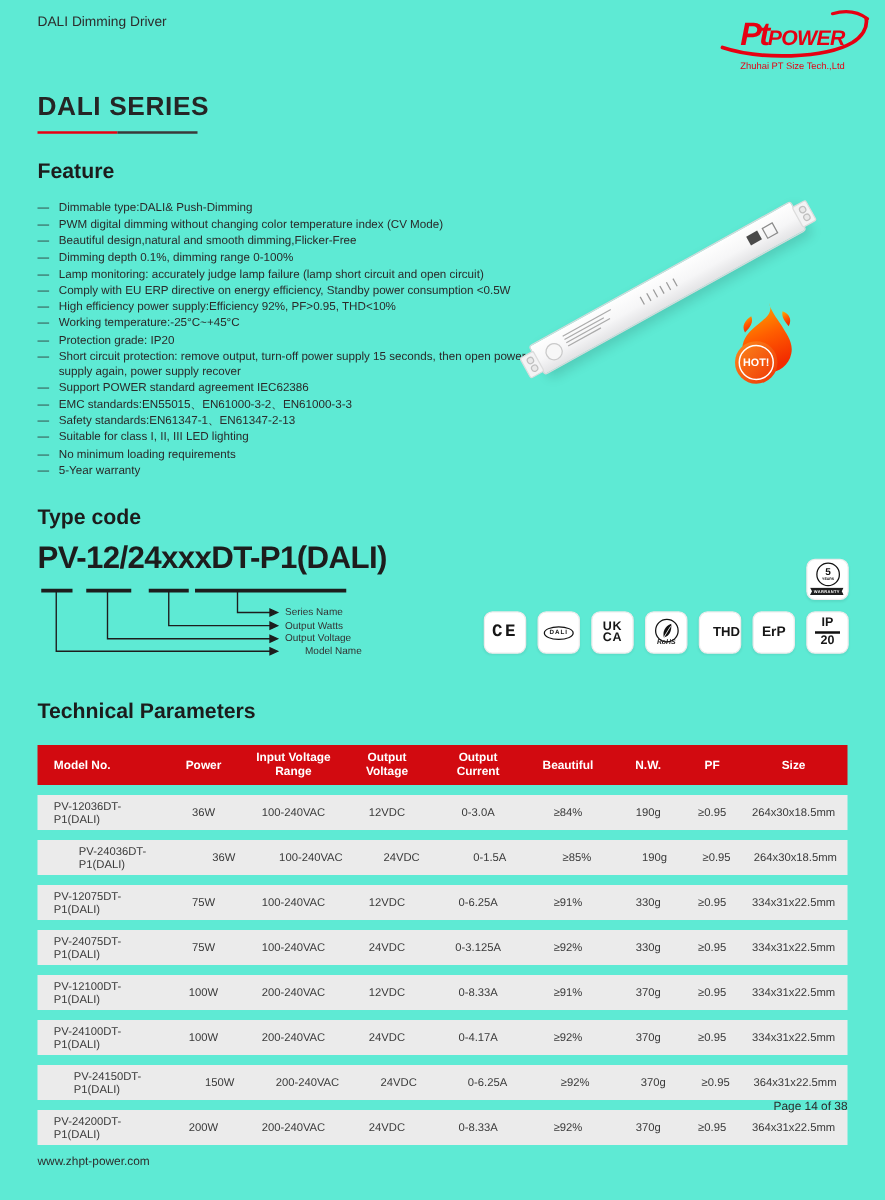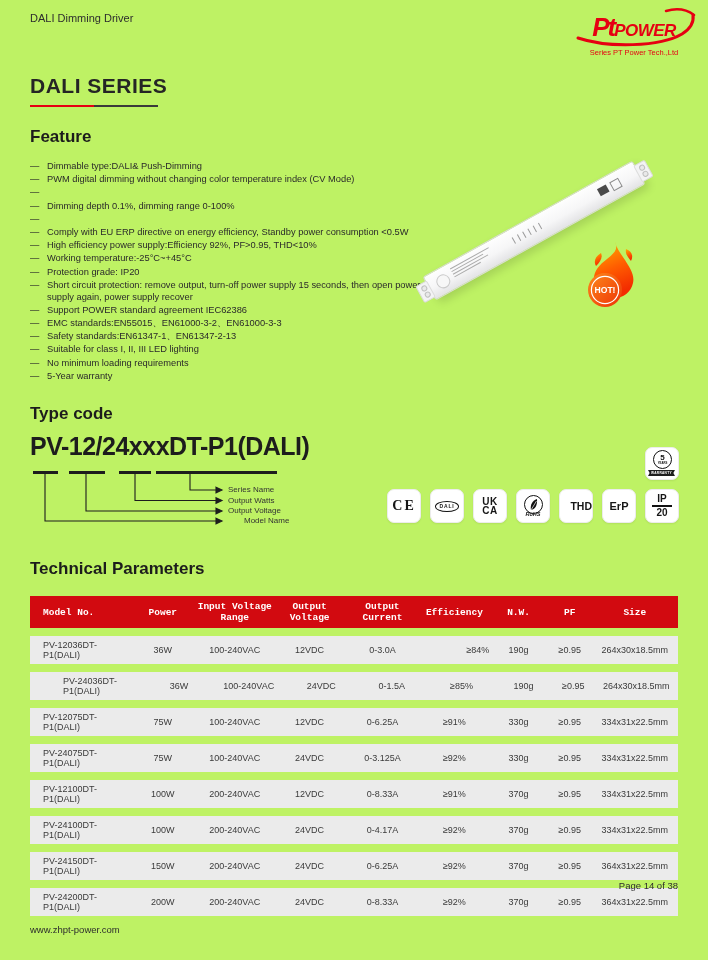--- a/index.html
+++ b/index.html
@@ -1,18 +1,18 @@
 <!DOCTYPE html>
 <html><head>
 <meta charset="utf-8">
 <style>
   html,body { margin:0; padding:0; background:#888; }
   .page {
     position:relative; width:708px; height:960px; margin:0 auto;
-    background:#bef264; overflow:hidden;
+    background:#5eead4; overflow:hidden;
     font-family:"Liberation Sans", sans-serif; color:#222;
   }
   
   .hdr-title { position:absolute; left:30px; top:12px; font-size:11px; color:#2d2d2d; }
   .logo { position:absolute; left:568px; top:8px; width:132px; height:56px; }
   .logo-swoosh { position:absolute; left:0; top:0; width:132px; height:40px; }
   .logo-text { position:absolute; left:0; right:0; top:4px; text-align:center;
     color:#e60012; font-style:italic; font-weight:bold; white-space:nowrap; }
   .lg-pt { font-size:26px; letter-spacing:-2px; }
   .lg-power { font-size:17px; letter-spacing:-0.5px; }
@@ -72,38 +72,38 @@
     background:#fff; border:1px solid #ececec; border-radius:7px;
     box-shadow:0 1px 2px rgba(0,0,0,0.07); }
   .wr-circle { position:absolute; left:7px; top:2px; width:17px; height:17px;
     border:1.6px solid #111; border-radius:50%; text-align:center; }
   .wr-num { display:block; font-size:8px; font-weight:bold; line-height:9px; margin-top:2px; color:#111; }
   .wr-years { display:block; font-size:2.8px; font-weight:bold; line-height:3px; color:#111; }
   .wr-ribbon { position:absolute; left:2px; bottom:3px; width:27px; height:6px;
     background:#1e1e1e; color:#fff; font-size:3.2px; font-weight:bold;
     text-align:center; line-height:6px; letter-spacing:0.3px;
     clip-path:polygon(0 0,100% 0,94% 50%,100% 100%,0 100%,6% 50%); }
-  .ce-text { font-size:14px; font-weight:bold; letter-spacing:2px; font-family:Liberation Serif, serif; }
+  .ce-text { font-size:14px; font-weight:bold; letter-spacing:2px; font-family:Liberation Mono, monospace; }
   .dali-pill { border:1.3px solid #111; border-radius:50%; padding:1.5px 4px;
     font-size:5px; font-weight:bold; letter-spacing:0.8px; line-height:6px; }
   .ukca { font-size:10px; font-weight:900; line-height:9.5px; letter-spacing:0.5px; }
   .rohs-circle { width:17px; height:17px; border:1.5px solid #111; border-radius:50%;
     display:flex; align-items:center; justify-content:center; }
   .rohs-text { font-size:5.5px; font-weight:bold; font-style:italic; margin-top:-3px; }
   .thd-text { font-size:10.5px; font-weight:900; }
   .erp-text { font-size:11px; font-weight:900; }
   .ip-top { font-size:10px; font-weight:bold; line-height:10px; }
   .ip-rule { width:20px; height:1.5px; background:#111; margin:1px 0; }
   .ip-bottom { font-size:10px; font-weight:bold; line-height:10px; }
   
   .tech-heading { left:30px; top:559px; }
   .ptable { position:absolute; left:30px; top:596px; width:648px; }
   .thead { display:flex; align-items:center; background:#d20a10; height:32px; }
   .th { color:#fff; font-weight:bold; font-size:9.5px; text-align:center;
-    white-space:pre-line; line-height:11px; box-sizing:border-box;font-family:Liberation Mono, monospace; }
+    white-space:pre-line; line-height:11px; box-sizing:border-box; }
   .tr { display:flex; align-items:center; background:#ebebeb; height:28px; margin-top:8px; }
   .td { font-size:9px; color:#3a3a3a; text-align:center; box-sizing:border-box; }
   .col-model { text-align:left !important; padding-left:13px; }
   
   .footer-left { position:absolute; left:30px; top:924px; font-size:9.5px; color:#2d2d2d; }
   .footer-right { position:absolute; right:30px; top:880px; font-size:9.5px; color:#2d2d2d; }
 </style>
 </head>
 <body>
 
@@ -111,48 +111,50 @@
 
   <div class="hdr-title">DALI Dimming Driver</div>
   <div class="logo">
     <svg class="logo-swoosh" viewBox="0 0 132 40">
       <path d="M10 30 C40 40 92 39 114 26 C122 21 126 14 125 7" fill="none" stroke="#e60012" stroke-width="3" stroke-linecap="round"></path>
       <path d="M98 3 C108 0 118 1 126 7" fill="none" stroke="#e60012" stroke-width="2.5" stroke-linecap="round"></path>
     </svg>
     <div class="logo-text">
       <span class="lg-pt">Pt</span><span class="lg-power">POWER</span>
     </div>
-    <div class="logo-sub">Series PT Power Tech.,Ltd</div>
+    <div class="logo-sub">Zhuhai PT Size Tech.,Ltd</div>
   </div>
 
   <div class="series-title">DALI SERIES</div>
   <div class="series-underline">
     <span class="red"></span>
     <span class="dark"></span>
   </div>
 
   <div class="sec-heading feature-heading">Feature</div>
   <ul class="feature-list">
       <li class="feature-item">
         <span class="feature-dash">—</span>
         <span class="feature-text">Dimmable type:DALI&amp; Push-Dimming</span>
       </li>
       <li class="feature-item">
         <span class="feature-dash">—</span>
         <span class="feature-text">PWM digital dimming without changing color temperature index (CV Mode)</span>
       </li>
       <li class="feature-item">
         <span class="feature-dash">—</span>
+        <span class="feature-text">Beautiful design,natural and smooth dimming,Flicker-Free</span>
       </li>
       <li class="feature-item">
         <span class="feature-dash">—</span>
         <span class="feature-text">Dimming depth 0.1%, dimming range 0-100%</span>
       </li>
       <li class="feature-item">
         <span class="feature-dash">—</span>
+        <span class="feature-text">Lamp monitoring: accurately judge lamp failure (lamp short circuit and open circuit)</span>
       </li>
       <li class="feature-item">
         <span class="feature-dash">—</span>
         <span class="feature-text">Comply with EU ERP directive on energy efficiency, Standby power consumption &lt;0.5W</span>
       </li>
       <li class="feature-item">
         <span class="feature-dash">—</span>
         <span class="feature-text">High efficiency power supply:Efficiency 92%, PF&gt;0.95, THD&lt;10%</span>
       </li>
       <li class="feature-item">
@@ -307,33 +309,33 @@
   <div class="ptable">
     <div class="thead">
         <div class="th col-model" style="width: 15.4%;">Model No.</div>
         <div class="th" style="width: 10.2%;">Power</div>
         <div class="th" style="width: 12%;">Input Voltage
 Range</div>
         <div class="th" style="width: 11.1%;">Output
 Voltage</div>
         <div class="th" style="width: 11.4%;">Output
 Current</div>
-        <div class="th" style="width: 10.8%;">Efficiency</div>
+        <div class="th" style="width: 10.8%;">Beautiful</div>
         <div class="th" style="width: 9%;">N.W.</div>
         <div class="th" style="width: 6.8%;">PF</div>
         <div class="th" style="width: 13.3%;">Size</div>
       </div>
     <div>
         <div class="tr">
           <div class="td col-model" style="width: 15.4%;">PV-12036DT-P1(DALI)</div>
           <div class="td" style="width: 10.2%;">36W</div>
           <div class="td" style="width: 12%;">100-240VAC</div>
           <div class="td" style="width: 11.1%;">12VDC</div>
           <div class="td" style="width: 11.4%;">0-3.0A</div>
-          <div class="td" style="width: 10.8%; text-align: right;">≥84%</div>
+          <div class="td" style="width: 10.8%;">≥84%</div>
           <div class="td" style="width: 9%;">190g</div>
           <div class="td" style="width: 6.8%;">≥0.95</div>
           <div class="td" style="width: 13.3%;">264x30x18.5mm</div>
         </div>
         <div class="tr">
           <div class="td col-model" style="width: 15.4%; margin-left: 20px;">PV-24036DT-P1(DALI)</div>
           <div class="td" style="width: 10.2%;">36W</div>
           <div class="td" style="width: 12%;">100-240VAC</div>
           <div class="td" style="width: 11.1%;">24VDC</div>
           <div class="td" style="width: 11.4%;">0-1.5A</div>
@@ -380,21 +382,21 @@
           <div class="td" style="width: 10.2%;">100W</div>
           <div class="td" style="width: 12%;">200-240VAC</div>
           <div class="td" style="width: 11.1%;">24VDC</div>
           <div class="td" style="width: 11.4%;">0-4.17A</div>
           <div class="td" style="width: 10.8%;">≥92%</div>
           <div class="td" style="width: 9%;">370g</div>
           <div class="td" style="width: 6.8%;">≥0.95</div>
           <div class="td" style="width: 13.3%;">334x31x22.5mm</div>
         </div>
         <div class="tr">
-          <div class="td col-model" style="width: 15.4%;">PV-24150DT-P1(DALI)</div>
+          <div class="td col-model" style="width: 15.4%; margin-left: 16px;">PV-24150DT-P1(DALI)</div>
           <div class="td" style="width: 10.2%;">150W</div>
           <div class="td" style="width: 12%;">200-240VAC</div>
           <div class="td" style="width: 11.1%;">24VDC</div>
           <div class="td" style="width: 11.4%;">0-6.25A</div>
           <div class="td" style="width: 10.8%;">≥92%</div>
           <div class="td" style="width: 9%;">370g</div>
           <div class="td" style="width: 6.8%;">≥0.95</div>
           <div class="td" style="width: 13.3%;">364x31x22.5mm</div>
         </div>
         <div class="tr">

